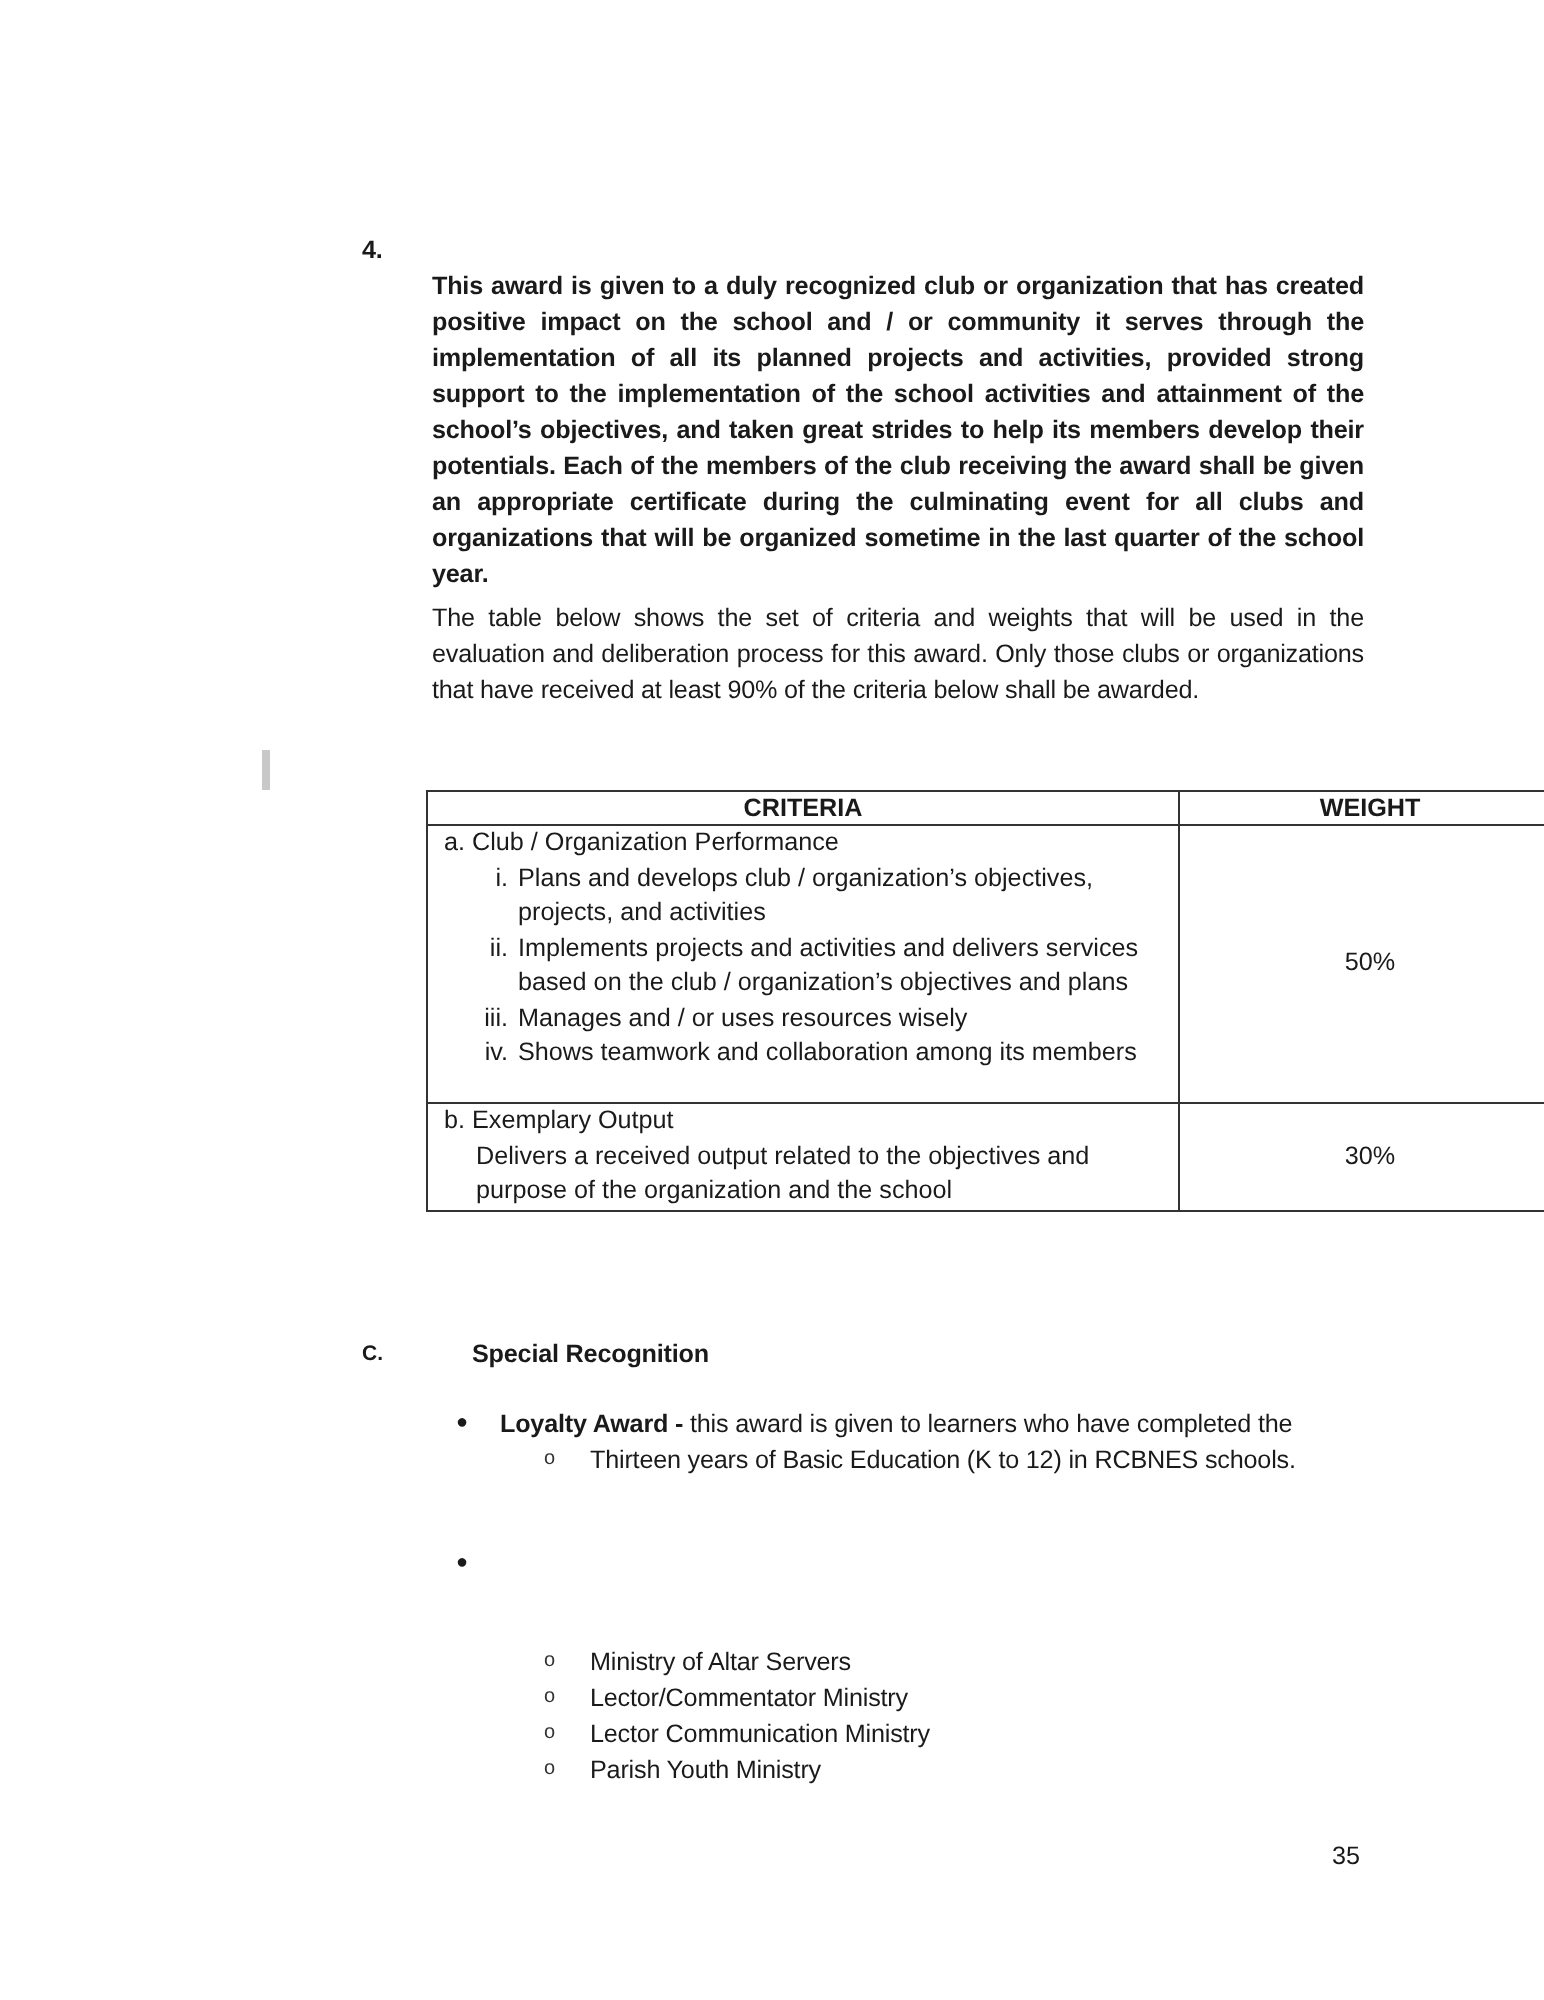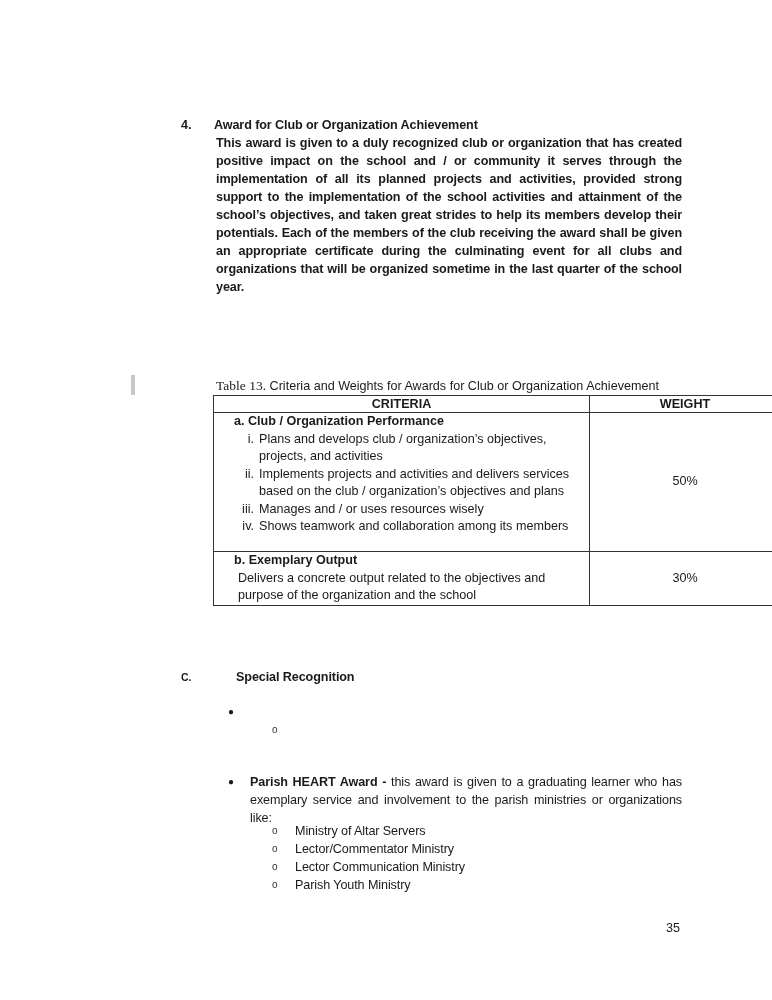--- a/index.html
+++ b/index.html
@@ -75,23 +75,22 @@
       text-align: center;
       height: 16px;
       line-height: 16px;
     }
     table.crit th.crit-h { width: 375px; }
     table.crit td.weight {
       text-align: center;
       vertical-align: middle;
     }
     .cell-head {
-      font-weight: bold;
+      font-weight: normal;
       padding-left: 8px;
-      margin-left: 12px;
     }
     .sub-list {
       margin: 0;
       padding: 0;
       list-style: none;
     }
     .sub-list li {
       position: relative;
       padding-left: 45px;
       padding-right: 6px;
@@ -164,29 +163,26 @@
       left: 666px; top: 921px;
       font-size: 12.6px;
     }
   </style>
 </head>
 <body>
 
 <div class="page">
 
   <div class="abs txt bold sec-num">4.</div>
-  <div class="abs txt bold sec-title">Award for Club or Organization Achievement</div>
 
   <p class="abs txt just para1" style="margin:0">This award is given to a duly recognized club or organization that has created positive impact on the school and / or community it serves through the implementation of all its planned projects and activities, provided strong support to the implementation of the school activities and attainment of the school’s objectives, and taken great strides to help its members develop their potentials. Each of the members of the club receiving the award shall be given an appropriate certificate during the culminating event for all clubs and organizations that will be organized sometime in the last quarter of the school year.</p>
+  <p class="abs txt just para2" style="margin:0">The table below shows the set of criteria and weights that will be used in the evaluation and deliberation process for this award. Only those clubs or organizations that have received at least 90% of the criteria below shall be awarded.</p>
 
   <div class="abs margin-mark"></div>
 
-  <div class="abs caption">
-    <span class="cap-label">Table 13.</span><span> Criteria and Weights for Awards for Club or Organization Achievement</span>
-  </div>
 
   <table class="crit">
     <thead>
       <tr>
         <th class="crit-h">CRITERIA</th>
         <th>WEIGHT</th>
       </tr>
     </thead>
     <tbody>
       <tr class="row-a">
@@ -197,37 +193,38 @@
             <li><span class="roman">ii.</span><span>Implements projects and activities and delivers services based on the club / organization’s objectives and plans</span></li>
             <li><span class="roman">iii.</span><span>Manages and / or uses resources wisely</span></li>
             <li><span class="roman">iv.</span><span>Shows teamwork and collaboration among its members</span></li>
           </ul>
         </td>
         <td class="weight">50%</td>
       </tr>
       <tr class="row-b">
         <td>
           <div class="cell-head">b. Exemplary Output</div>
-          <div class="cell-desc">Delivers a concrete output related to the objectives and purpose of the organization and the school</div>
+          <div class="cell-desc">Delivers a received output related to the objectives and purpose of the organization and the school</div>
         </td>
         <td class="weight">30%</td>
       </tr>
     </tbody>
   </table>
 
   <div class="abs secc-num">C.</div>
   <div class="abs txt bold secc-title">Special Recognition</div>
 
   <div class="abs bullet bullet1">●</div>
+  <div class="abs txt item1">
+    <span class="bold">Loyalty Award -</span><span> this award is given to learners who have completed the</span>
+  </div>
   <div class="abs obullet ob1">o</div>
+  <div class="abs txt oitem1">Thirteen years of Basic Education (K to 12) in RCBNES schools.</div>
 
   <div class="abs bullet bullet2">●</div>
-  <div class="abs txt just item2">
-    <span class="bold">Parish HEART Award -</span><span> this award is given to a graduating learner who has exemplary service and involvement to the parish ministries or organizations like:</span>
-  </div>
 
   <ul class="abs txt ministries">
     <li>
         <span class="ob">o</span>
         <span class="lbl">Ministry of Altar Servers</span>
       </li>
     <li>
         <span class="ob">o</span>
         <span class="lbl">Lector/Commentator Ministry</span>
       </li>

